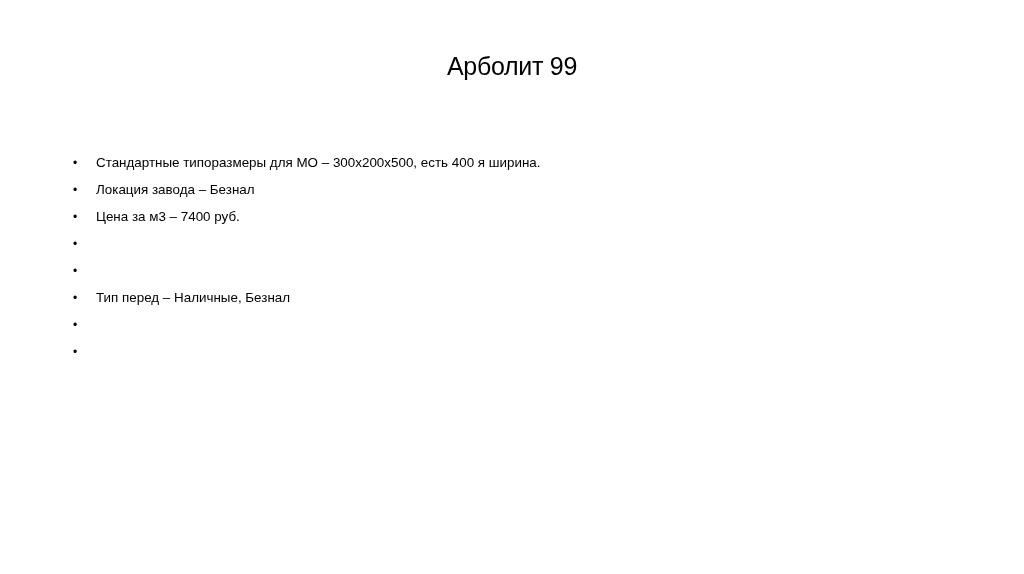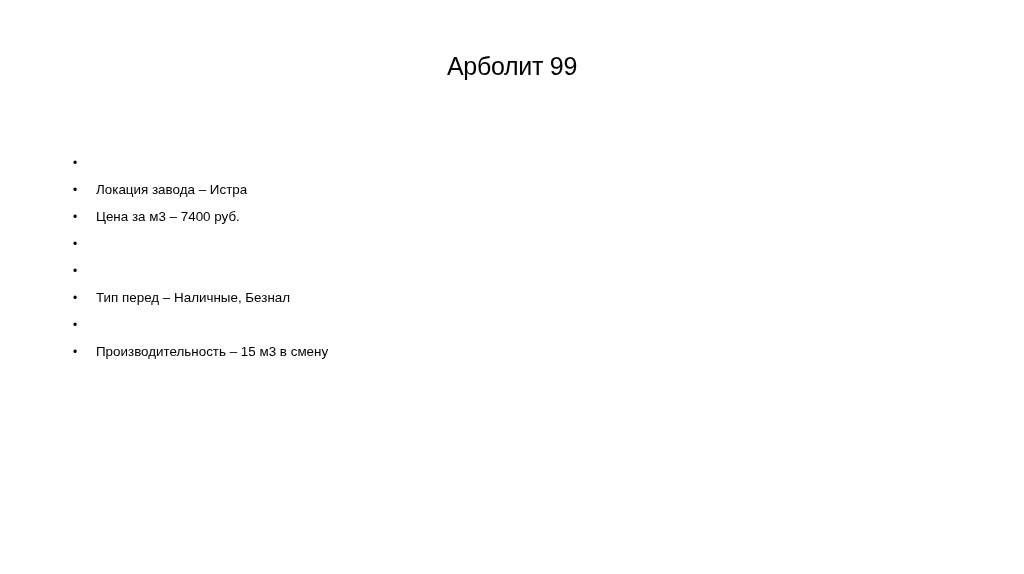--- a/index.html
+++ b/index.html
@@ -52,40 +52,40 @@
   </style>
 </head>
 <body>
 
 <div class="slide">
   <div class="title">Арболит 99</div>
 
   <ul class="bullets">
     <li class="bullet-item">
       <span class="bullet-dot">•</span>
+      <span>Стандартные типоразмеры для МО – 300х200х500, есть 400 я ширина.</span>
     </li>
     <li class="bullet-item">
       <span class="bullet-dot">•</span>
-      <span>Локация завода – Истра</span>
+      <span>Локация завода – Безнал</span>
     </li>
     <li class="bullet-item">
       <span class="bullet-dot">•</span>
       <span>Цена за м3 – 7400 руб.</span>
     </li>
     <li class="bullet-item">
       <span class="bullet-dot">•</span>
     </li>
     <li class="bullet-item">
       <span class="bullet-dot">•</span>
     </li>
     <li class="bullet-item">
       <span class="bullet-dot">•</span>
       <span>Тип перед – Наличные, Безнал</span>
     </li>
     <li class="bullet-item">
       <span class="bullet-dot">•</span>
     </li>
     <li class="bullet-item">
       <span class="bullet-dot">•</span>
-      <span>Производительность – 15 м3 в смену</span>
     </li>
   </ul>
 </div>
 
 </body></html>

